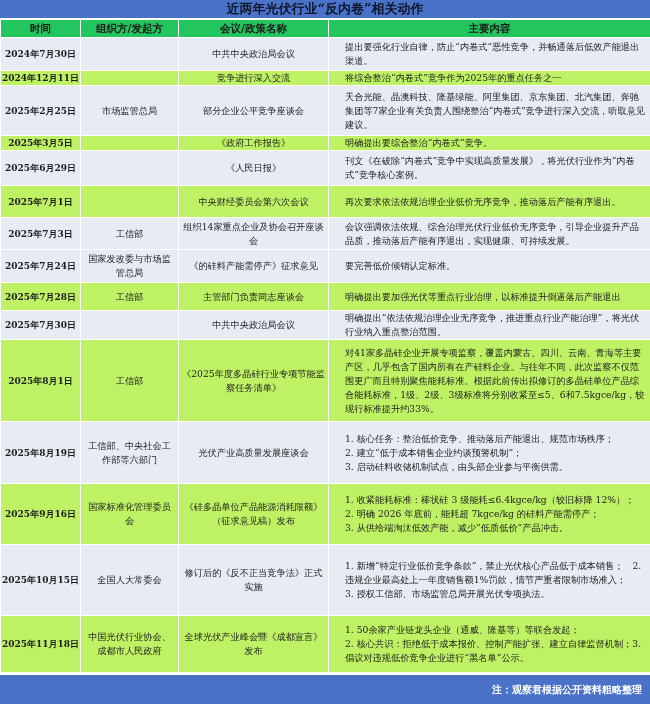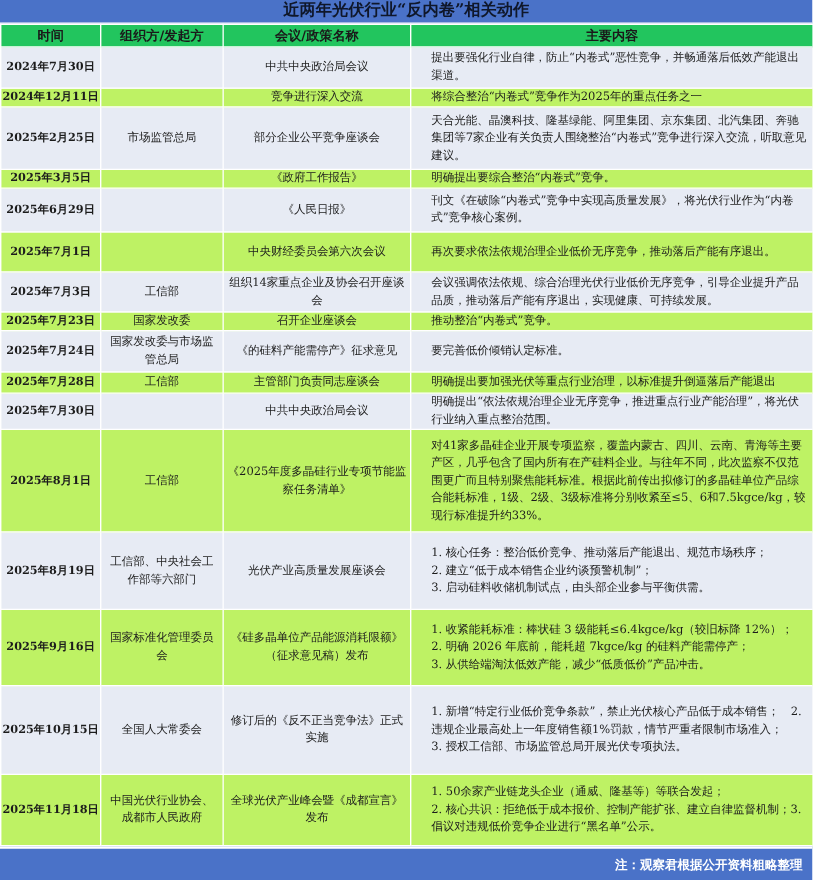--- a/index.html
+++ b/index.html
@@ -88,37 +88,29 @@
           </td>
         </tr>
         <tr class="light" style="height: 32px; margin-top: 48px;">
           <td class="date">2025年7月3日</td>
           <td class="org">工信部</td>
           <td class="meeting">组织14家重点企业及协会召开座谈会</td>
           <td class="content">
             <span class="line">会议强调依法依规、综合治理光伏行业低价无序竞争，引导企业提升产品品质，推动落后产能有序退出，实现健康、可持续发展。</span>
           </td>
         </tr>
-        <tr class="dark" style="height: 15px;">
-          <td class="date">2025年7月23日</td>
-          <td class="org">国家发改委</td>
-          <td class="meeting">召开企业座谈会</td>
-          <td class="content">
-            <span class="line">推动整治“内卷式”竞争。</span>
-          </td>
-        </tr>
         <tr class="light" style="height: 33px;">
           <td class="date">2025年7月24日</td>
           <td class="org">国家发改委与市场监管总局</td>
           <td class="meeting">《的硅料产能需停产》征求意见</td>
           <td class="content">
             <span class="line">要完善低价倾销认定标准。</span>
           </td>
         </tr>
-        <tr class="dark" style="height: 17px;">
+        <tr class="dark" style="height: 28px;">
           <td class="date">2025年7月28日</td>
           <td class="org">工信部</td>
           <td class="meeting">主管部门负责同志座谈会</td>
           <td class="content">
             <span class="line">明确提出要加强光伏等重点行业治理，以标准提升倒逼落后产能退出</span>
           </td>
         </tr>
         <tr class="light" style="height: 24px; border-radius: 11px;">
           <td class="date">2025年7月30日</td>
           <td class="org"></td>

